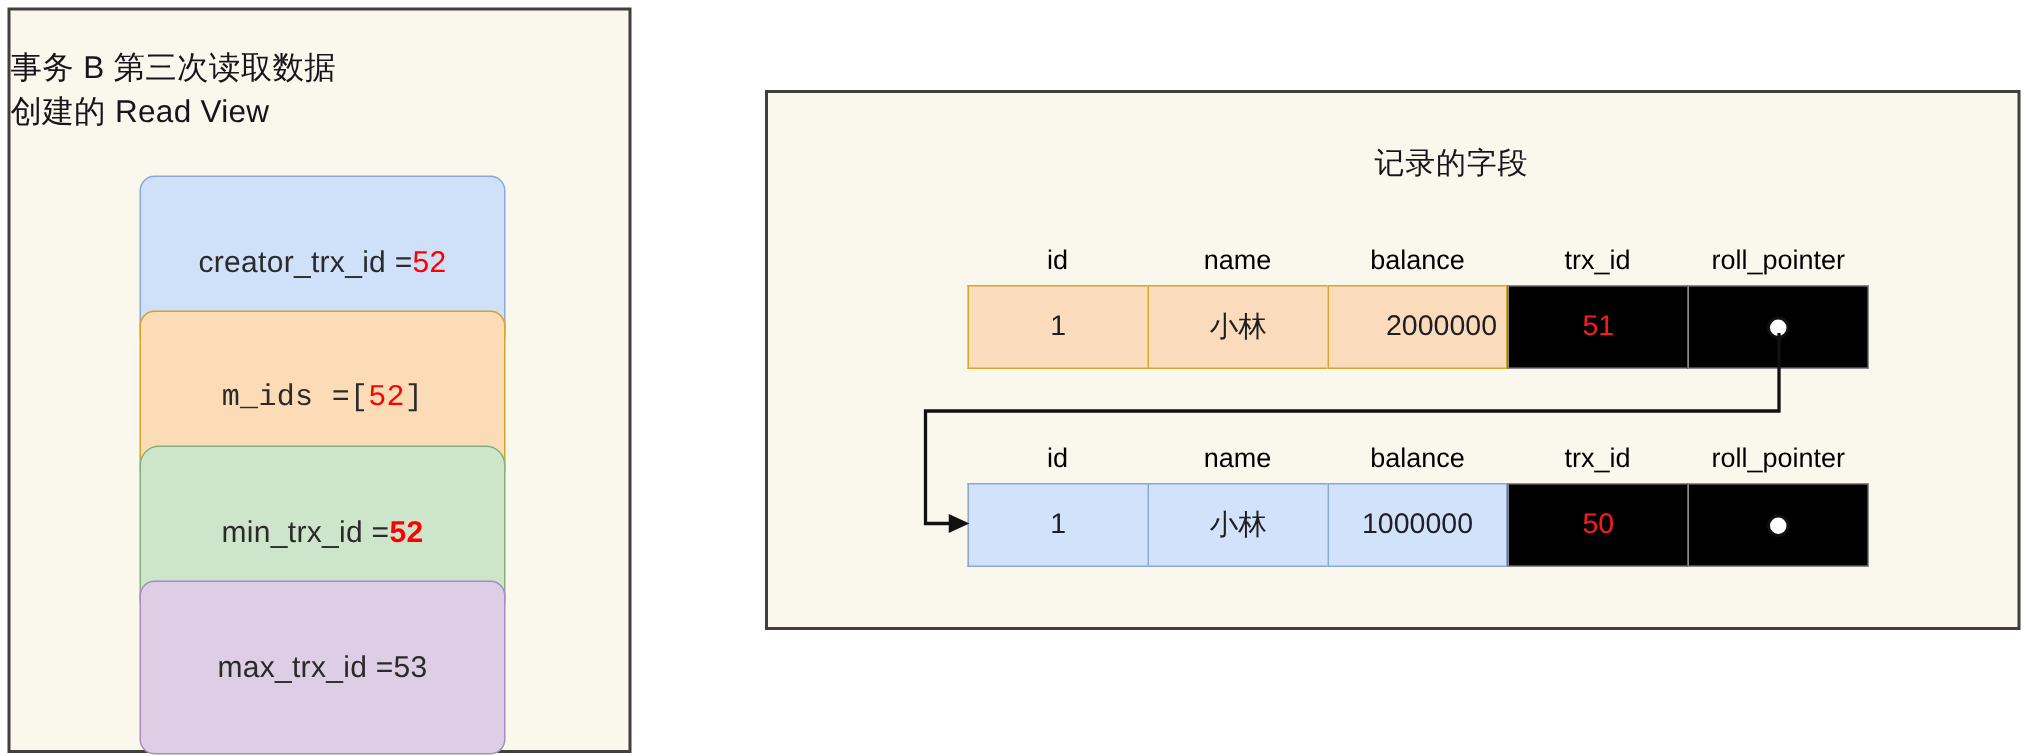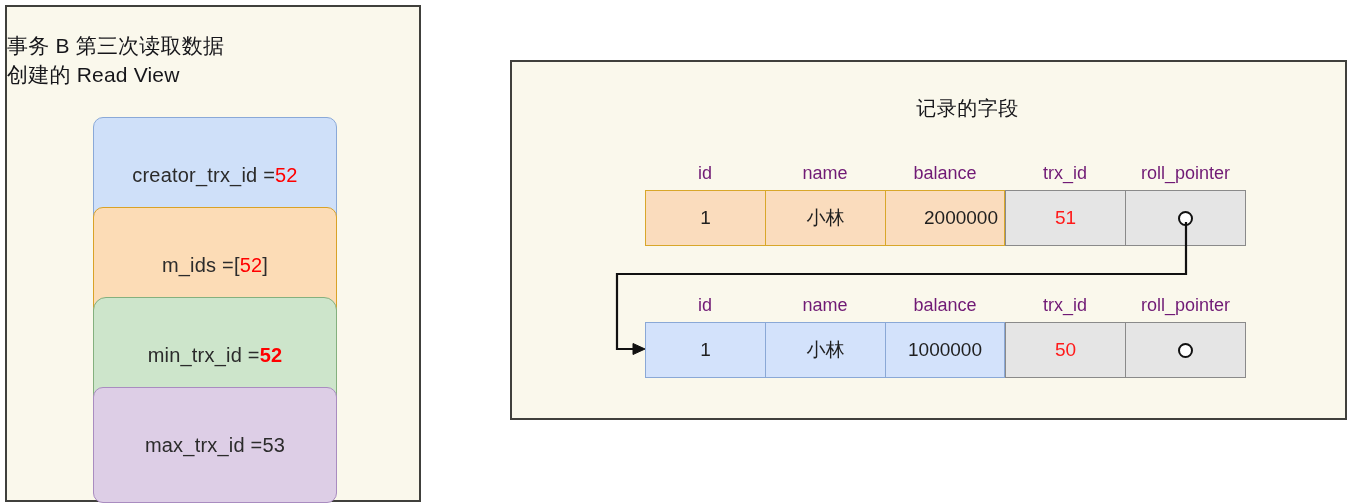--- a/index.html
+++ b/index.html
@@ -59,21 +59,21 @@
     justify-content: center;
     font-size: 20px;
     color: #2b2b2b;
     letter-spacing: 0.2px;
   }
   .rv-box .num { color: #ff0000; }
   .rv-box .num.bold { font-weight: bold; }
   .rv-box .brk { color: #2b2b2b; }
 
   #rv-box-0 { top: 110px; background: #cfe0f9; border-color: #8aa9d8; }
-  #rv-box-1 { top: 200px; background: #fcdcb6; border-color: #d9a227; }
+  #rv-box-1 { top: 200px; background: #fcdcb6; border-color: #d9a227; font-family: Liberation Mono, monospace; }
   #rv-box-2 { top: 290px; background: #cde5cb; border-color: #84b07e; border-radius: 13px; }
   #rv-box-3 { top: 380px; background: #ddcee6; border-color: #a98cc0; }
 
   
   #record-panel {
     left: 510px;
     top: 60px;
     width: 837px;
     height: 360px;
   }
@@ -100,21 +100,21 @@
   #rec-table-1 { top: 290px; }
 
   .rec-headrow {
     display: flex;
     height: 32px;
   }
   .rec-headrow .hcell {
     width: 120px;
     text-align: center;
     font-size: 18px;
-    color: #701a75;
+    color: #000000;
     line-height: 30px;
   }
   .rec-headrow .hcell:last-child { width: 121px; }
 
   .rec-datarow {
     display: flex;
     height: 56px;
     box-sizing: border-box;
   }
   .rec-datarow .dcell {
@@ -137,21 +137,21 @@
   .rec-datarow.orange .dcell.hl.last-hl { border-right-width: 1px; padding-left: 32px; }
 
   .rec-datarow.blue .dcell.hl {
     background: #d3e2fb;
     border: 1px solid #8aa8d6;
     border-right-width: 0;
   }
   .rec-datarow.blue .dcell.hl.last-hl { border-right-width: 1px; }
 
   .rec-datarow .dcell.plain {
-    background: #e5e5e5;
+    background: #000000;
     border: 1px solid #8a8a8a;
     border-right-width: 0;
   }
   .rec-datarow .dcell.plain.last { border-right-width: 1px; }
 
   .rec-datarow .dcell .redval { color: #ff1a1a; }
 
   .ptr-circle {
     width: 15px;
     height: 15px;

